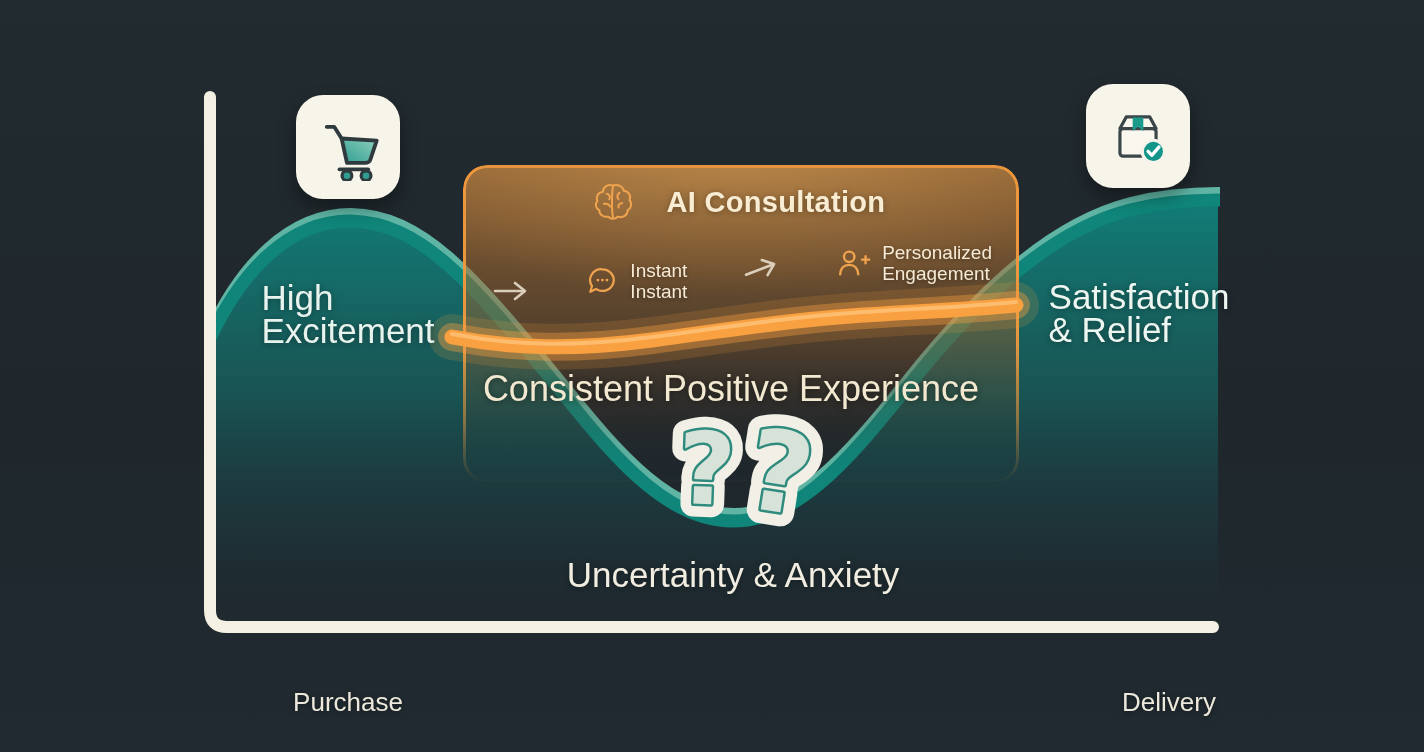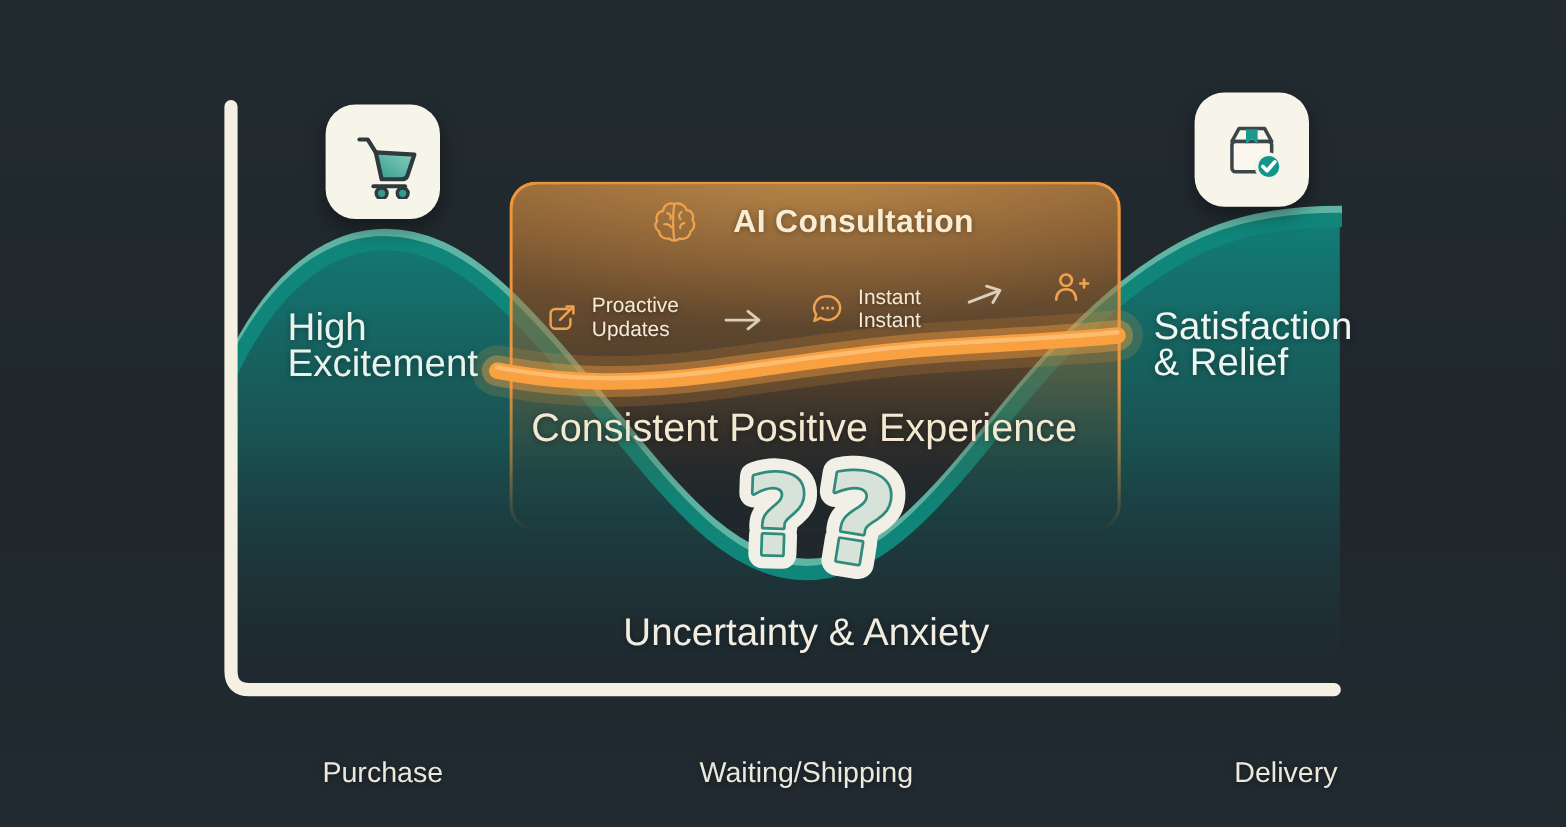--- a/index.html
+++ b/index.html
@@ -117,31 +117,20 @@
       <path d="M17 15 q5 1 3 6"></path>
       <path d="M31 14 q-4 3 -1 7"></path>
       <path d="M14 26 q5 -1 7 3"></path>
       <path d="M34 25 q-5 1 -4 5"></path>
     </svg>
     <span>AI Consultation</span>
   </div>
 
   <div class="steps">
 
-    <div class="step step-1">
-      <svg width="36" height="36" viewBox="0 0 40 40" fill="none" stroke="#f0a34f" stroke-width="2.5" stroke-linecap="round" stroke-linejoin="round">
-        <path d="M27 11 H14 a4.5 4.5 0 0 0 -4.5 4.5 v11 a4.5 4.5 0 0 0 4.5 4.5 h11 a4.5 4.5 0 0 0 4.5 -4.5 V 21"></path>
-        <path d="M19 22 L32 9"></path>
-        <path d="M25.5 8.5 h7 v7"></path>
-      </svg>
-      <div class="step-label">
-        <div>Proactive</div>
-        <div>Updates</div>
-      </div>
-    </div>
 
     <svg class="arrow-1" width="38" height="26" viewBox="0 0 38 26" fill="none" stroke="#dbcfbc" stroke-width="2.6" stroke-linecap="round" stroke-linejoin="round">
       <path d="M3 13 H31"></path>
         <path d="M23 5 L33 13 L23 21"></path>
     </svg>
 
     <div class="step step-2">
       <svg width="36" height="36" viewBox="0 0 40 40" fill="none" stroke="#f0a34f" stroke-width="2.5" stroke-linecap="round" stroke-linejoin="round">
         <path d="M20.5 7 a12.5 12 0 1 1 -7.2 21.8 L7 32 l1.9 -6.4 A12.5 12 0 0 1 20.5 7 Z"></path>
         <circle cx="15.5" cy="19" r="1.6" fill="#f0a34f" stroke="none"></circle>
@@ -159,20 +148,24 @@
         <path d="M23 5 L33 13 L23 21"></path>
     </svg>
 
     <div class="step step-3">
       <svg width="38" height="38" viewBox="0 0 40 40" fill="none" stroke="#f0a34f" stroke-width="2.5" stroke-linecap="round" stroke-linejoin="round">
         <circle cx="16" cy="13.5" r="5.5"></circle>
         <path d="M6.5 32 c0.5 -7 4.5 -10 9.5 -10 c5 0 9 3 9.5 10"></path>
         <path d="M29.5 16.5 h7.5"></path>
         <path d="M33.2 12.8 v7.5"></path>
       </svg>
+      <div class="step-label">
+        <div>Personalized</div>
+        <div>Engagement</div>
+      </div>
     </div>
   </div>
 
   <div class="wave-caption">Consistent Positive Experience</div>
 
   <div class="emotion emotion-high">
     <div>High</div>
     <div>Excitement</div>
   </div>
   <div class="emotion emotion-uncertainty">Uncertainty &amp; Anxiety</div>
@@ -218,16 +211,15 @@
         <path d="M15 25 L21 14 H43 L49 25 Z"></path>
         <rect x="15" y="25" width="34" height="26" rx="3"></rect>
       </g>
       <path d="M27 14.5 h10 v13 l-5 -4.5 l-5 4.5 Z" fill="#1b9b8c"></path>
       <circle cx="46.5" cy="46.5" r="10.5" fill="#12968a" stroke="#f6f3ea" stroke-width="3"></circle>
       <path d="M41.5 46.5 l3.6 3.6 l6.6 -7.6" fill="none" stroke="#ffffff" stroke-width="3.2" stroke-linecap="round" stroke-linejoin="round"></path>
     </svg>
   </div>
 
   <div class="stage-label" style="left:348px">Purchase</div>
-  <div class="stage-label" style="left:733px">Waiting/Shipping</div>
   <div class="stage-label" style="left:1169px">Delivery</div>
 
 </div>
 
 </body></html>

